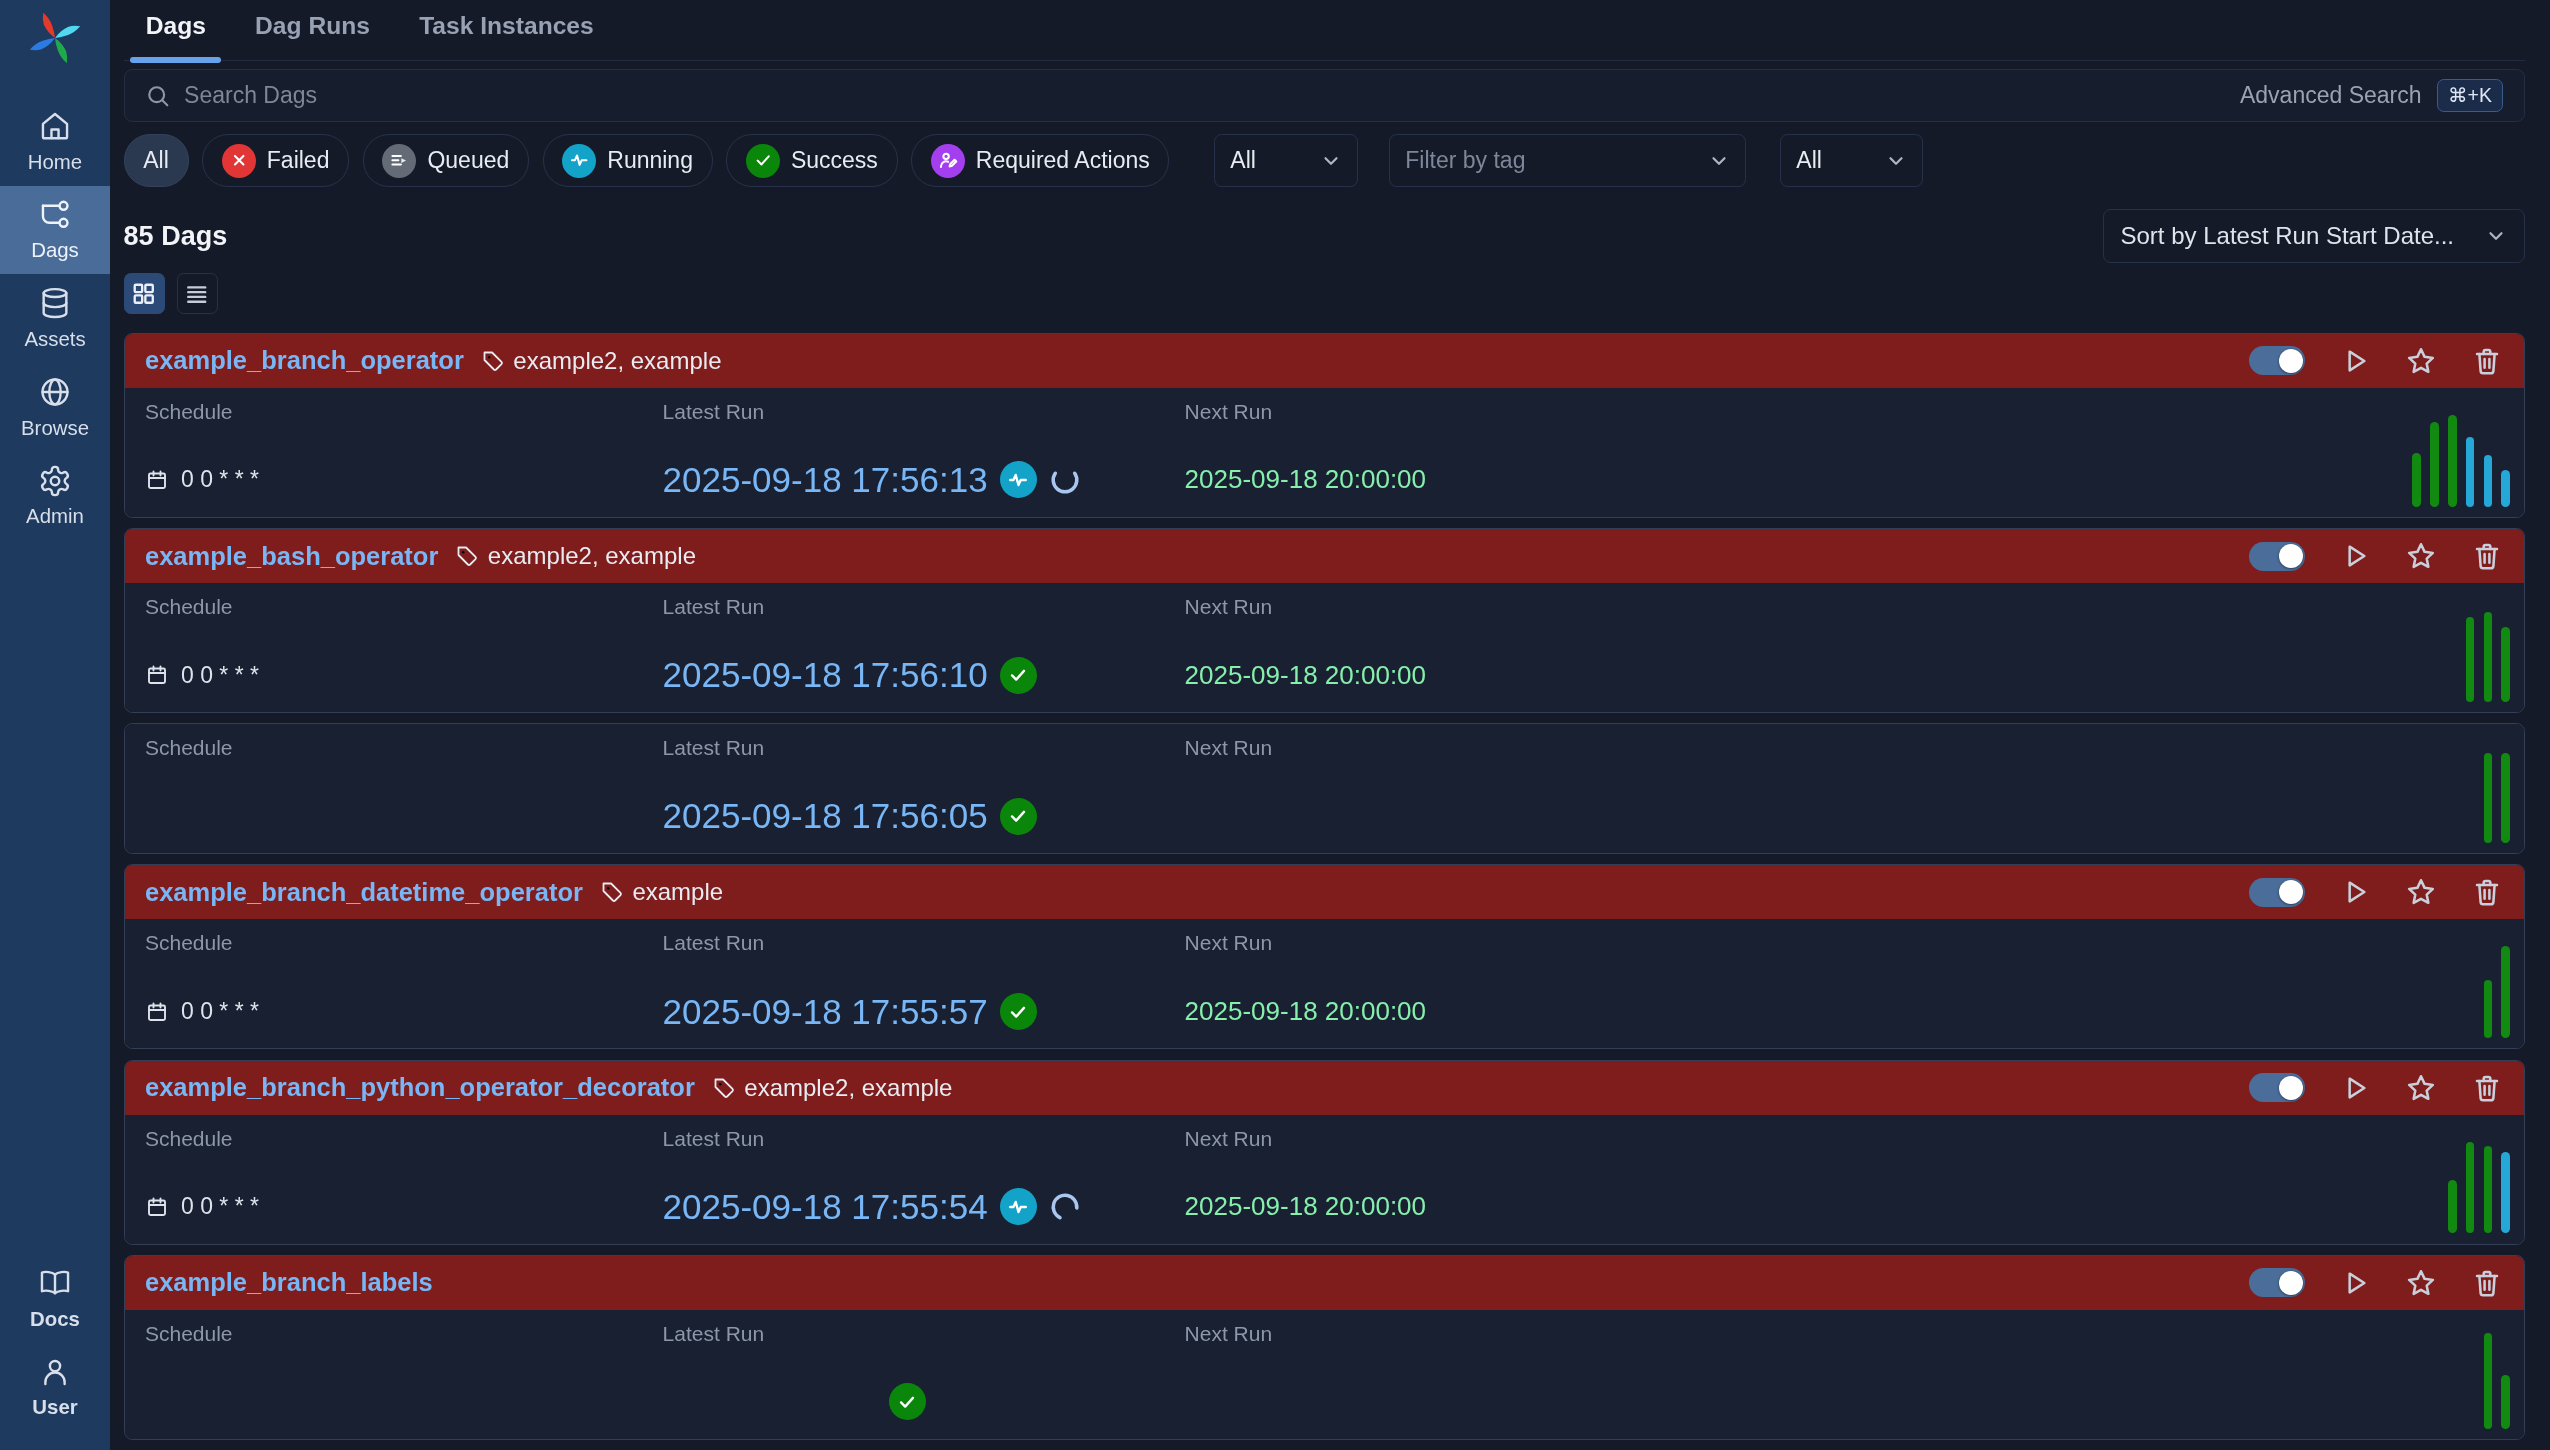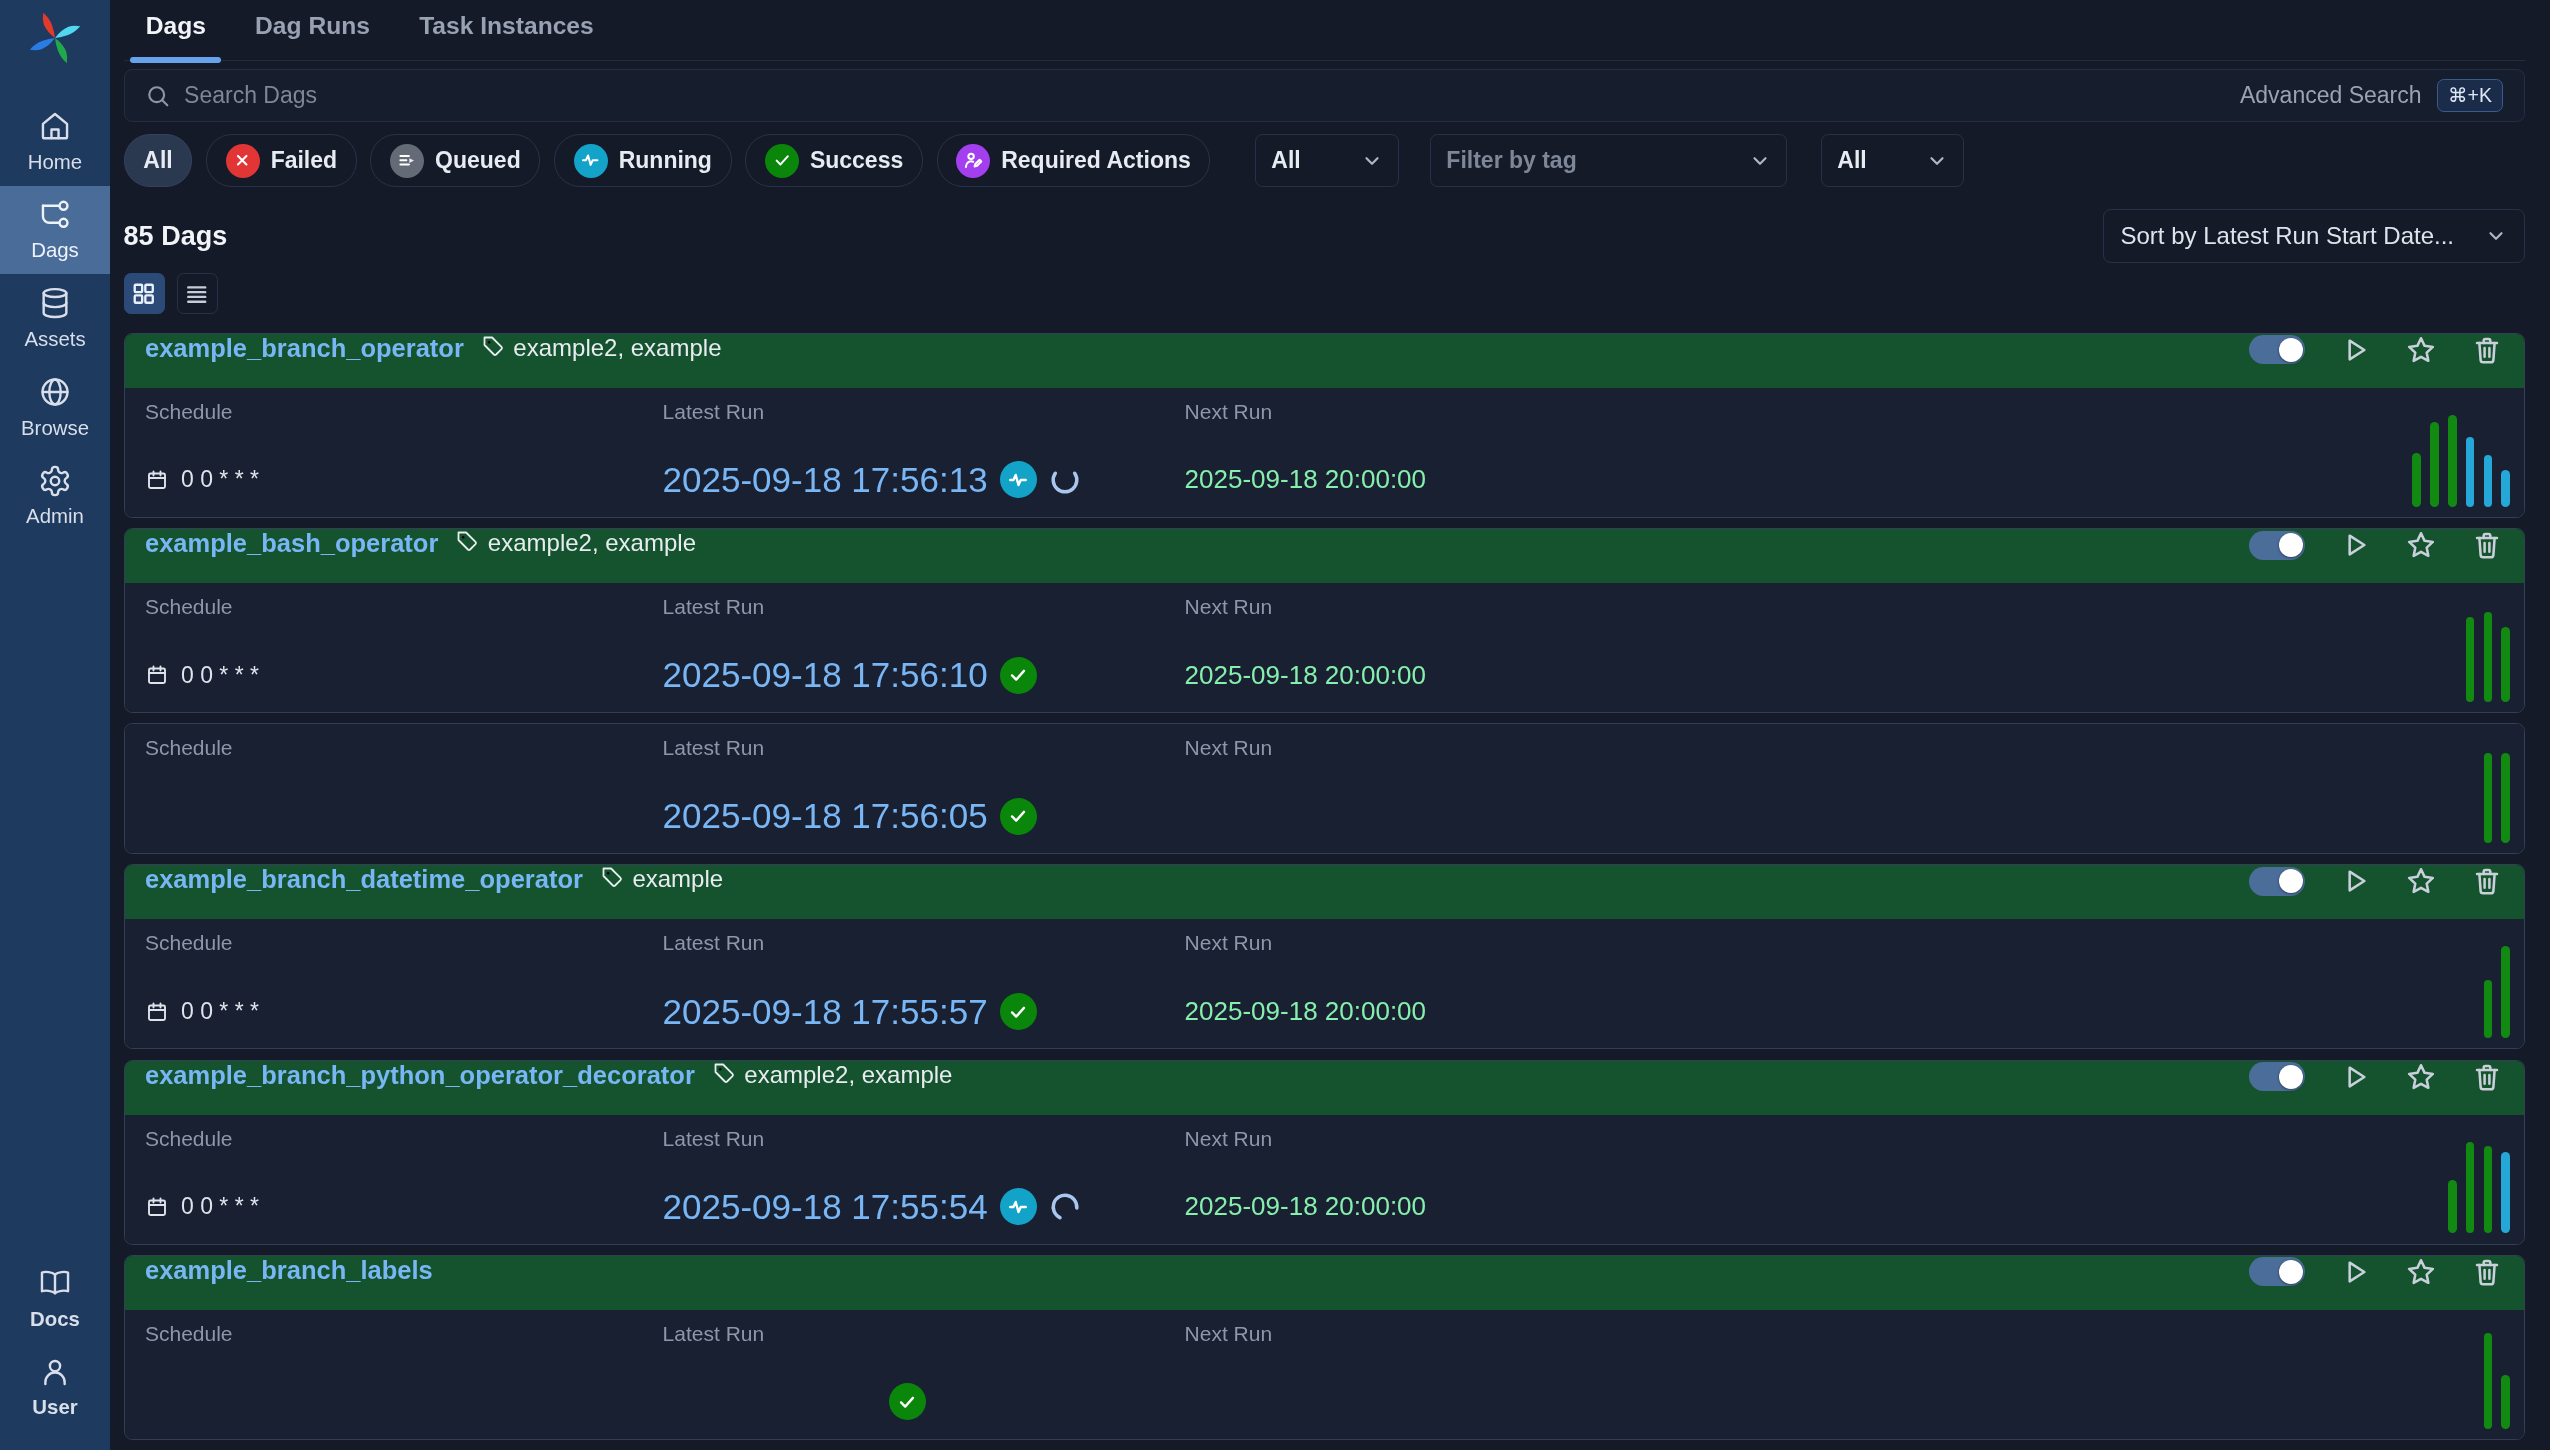--- a/index.html
+++ b/index.html
@@ -34,21 +34,21 @@
   .searchbar { margin-top:8.5px; height:61px; border:1.7px solid #252f44; border-radius:8.5px;
     background:#161d2c; display:flex; align-items:center; padding:0 20.4px; }
   .searchbar svg.mag { width:25.5px; height:25.5px; stroke:#8d97a9; fill:none; stroke-width:2; stroke-linecap:round; }
   .searchbar input { flex:1; margin-left:13.6px; background:transparent; border:none; outline:none;
     font-size:23px; color:#e8ecf2; font-family:inherit; }
   .searchbar input::placeholder { color:#7e8798; }
   .adv { font-size:23px; color:#9aa3b4; margin-right:15.3px; cursor:pointer; }
   .kbd { font-size:19.5px; color:#dfe7f5; background:#1b2b4a; border:1.7px solid #3d5a8c;
     border-radius:6.8px; padding:4.2px 10.2px; }
 
-  .filters { margin-top:12px; display:flex; align-items:center;font-weight:bold; }
+  .filters { margin-top:12px; display:flex; align-items:center; }
   .chip { height:53px; display:flex; align-items:center; gap:11px; padding:0 18.7px;
     border:1.7px solid #27324a; border-radius:26px; font-size:23px; color:#e8ecf2;
     margin-right:13.6px; cursor:pointer; }
   .chip.selected { background:#2a3950; border-color:#33415c; }
   .chip-badge { width:34px; height:34px; border-radius:50%; display:flex;
     align-items:center; justify-content:center; }
   .chip-badge svg { width:20.4px; height:20.4px; stroke:#fff; fill:none; stroke-width:2.4;
     stroke-linecap:round; stroke-linejoin:round; }
   .dropdown { height:53px; border:1.7px solid #27324a; border-radius:7.6px; display:flex;
     align-items:center; justify-content:space-between; padding:0 15.3px; font-size:23px;
@@ -66,21 +66,21 @@
   .viewtoggle { margin-top:10.2px; display:flex; gap:12px; }
   .vbtn { width:41px; height:41px; border-radius:6.8px; display:flex; align-items:center;
     justify-content:center; border:1.7px solid #27324a; cursor:pointer; }
   .vbtn svg { width:25.5px; height:25.5px; stroke:#c6cdd9; fill:none; stroke-width:2.2; stroke-linecap:round; }
   .vbtn.active { background:#2c4a78; border-color:#2c4a78; }
   .vbtn.active svg { stroke:#eaf0fa; }
 
   
   .cards { margin-top:18.7px; }
   .card { border:1.7px solid #333f56; border-radius:8.5px; overflow:hidden; margin-bottom:10.2px; }
-  .card-head { height:54px; background:#14532d; display:flex; align-items:flex-start; padding:0 20.4px; }
+  .card-head { height:54px; background:#7f1d1d; display:flex; align-items:center; padding:0 20.4px; }
   .dag-name { font-size:25.5px; font-weight:700; color:#79b6f5; cursor:pointer; }
   .tag-ic { width:24px; height:24px; margin-left:17px; stroke:#e8ecf2; fill:none;
     stroke-width:1.8; stroke-linejoin:round; }
   .tags { font-size:24px; color:#e8ecf2; margin-left:8.5px; }
   .head-actions { margin-left:auto; display:flex; align-items:center; gap:34px; }
   .toggle { width:56px; height:29px; border-radius:14.4px; background:#4b6d9a; position:relative; cursor:pointer; }
   .knob { position:absolute; top:2.5px; right:2.5px; width:24px; height:24px; border-radius:50%;
     background:#fff; box-shadow:0 0.8px 2.5px rgba(0,0,0,.5); }
   .act { width:32px; height:32px; stroke:#c9d0db; fill:none; stroke-width:1.9;
     stroke-linecap:round; stroke-linejoin:round; cursor:pointer; }

